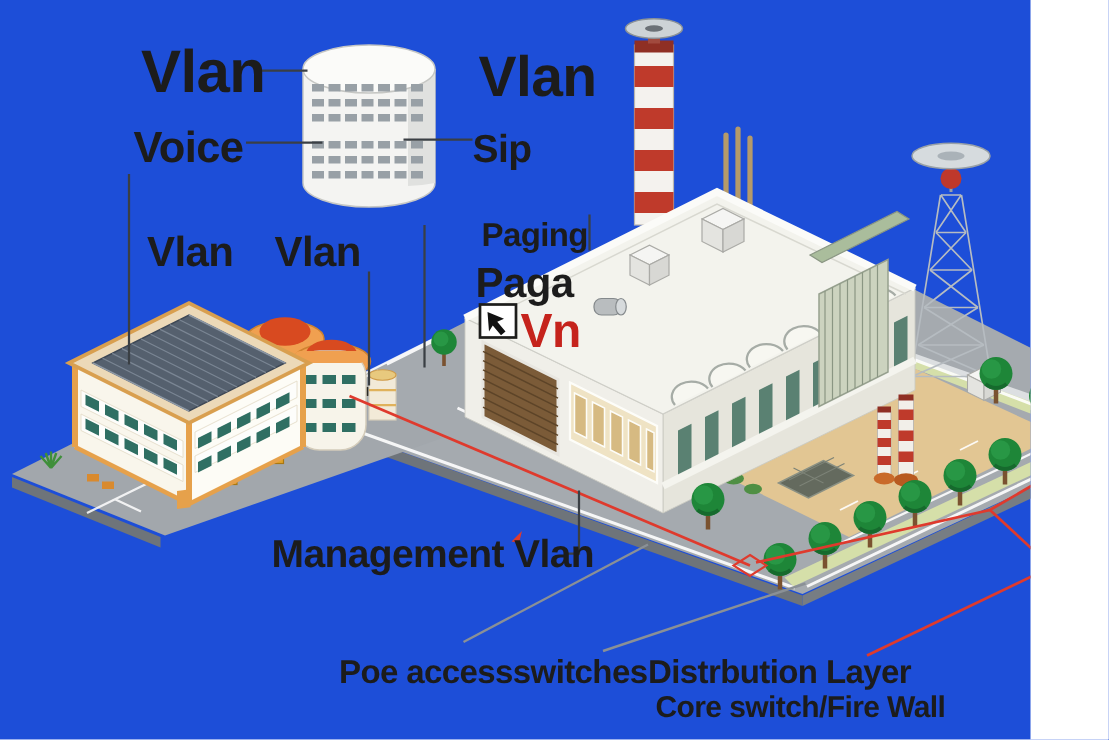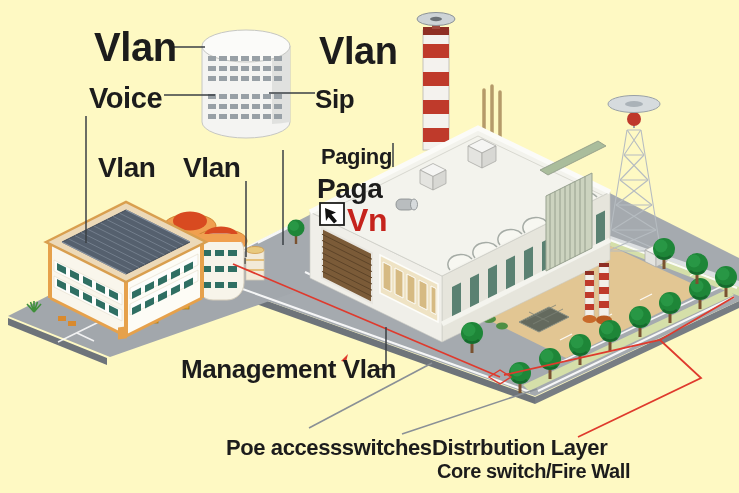--- a/index.html
+++ b/index.html
@@ -1,16 +1,16 @@
 <!DOCTYPE html>
 <html><head>
 <meta charset="utf-8">
 <style>
   html,body{margin:0;padding:0;background:#ffffff;}
-  #stage{position:relative;width:739px;height:493px;background:#fef9c3;overflow:hidden;
+  #stage{position:relative;width:687px;height:493px;background:#1d4ed8;overflow:hidden;
          font-family:"Liberation Sans",sans-serif;}
   svg{position:absolute;left:0;top:0;}
   text{font-family:"Liberation Sans",sans-serif;font-weight:bold;letter-spacing:-0.4px;}
   .t-med{font-weight:600;}
 </style>
 </head>
 <body>
 
 <div id="stage">
 <svg width="739" height="493" viewBox="0 0 739 493">

